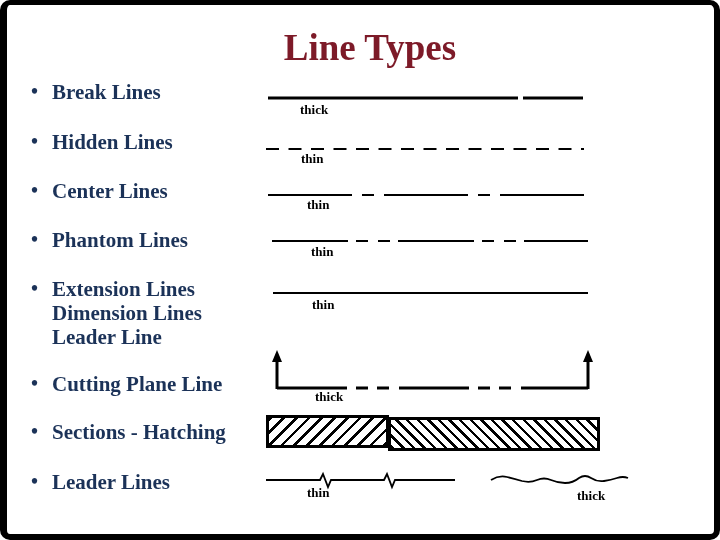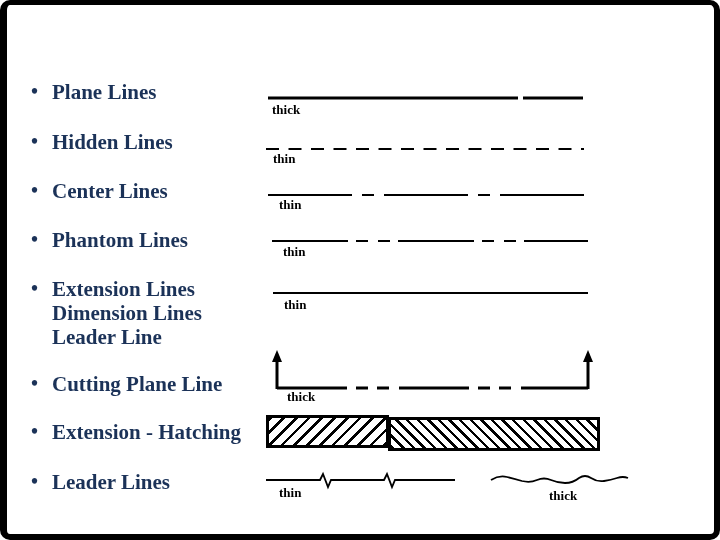--- a/index.html
+++ b/index.html
@@ -20,37 +20,38 @@
   }
   .bullet-row{position:absolute;left:0;width:260px;}
   .dot{
     position:absolute;left:31px;top:0;font-size:20px;font-weight:bold;color:#1b3258;
   }
   .btxt{
     position:absolute;left:52px;top:0;font-size:21px;font-weight:bold;
     color:#1b3258;white-space:nowrap;
   }
   .wlabel{
-    position:absolute;font-size:13px;font-weight:bold;color:#000;white-space:nowrap;
+    position:absolute;font-size:13px;font-weight:bold;color:#000;white-space:nowrap;margin-left:28px;
   }
   svg{position:absolute;overflow:visible;}
   .hatch{position:absolute;box-sizing:border-box;border:3px solid #000;}
   .hatch-fwd{background:repeating-linear-gradient(135deg,#000 0 2.6px,transparent 2.6px 9px);}
   .hatch-bwd{background:repeating-linear-gradient(45deg,#000 0 2.4px,transparent 2.4px 7.5px);}
 </style>
 </head>
 <body>
 
 <div id="stage">
   <div class="frame"></div>
 
+  <div class="title">Line Types</div>
 
   <div class="bullet-row" style="top:80px">
     <span class="dot">•</span>
-    <span class="btxt">Plane Lines</span>
+    <span class="btxt">Break Lines</span>
   </div>
   <div class="bullet-row" style="top:130px">
     <span class="dot">•</span>
     <span class="btxt">Hidden Lines</span>
   </div>
   <div class="bullet-row" style="top:179px">
     <span class="dot">•</span>
     <span class="btxt">Center Lines</span>
   </div>
   <div class="bullet-row" style="top:228px">
@@ -66,21 +67,21 @@
   </div>
   <div class="bullet-row" style="top:325px">
     <span class="btxt">Leader Line</span>
   </div>
   <div class="bullet-row" style="top:372px">
     <span class="dot">•</span>
     <span class="btxt">Cutting Plane Line</span>
   </div>
   <div class="bullet-row" style="top:420px">
     <span class="dot">•</span>
-    <span class="btxt">Extension - Hatching</span>
+    <span class="btxt">Sections - Hatching</span>
   </div>
   <div class="bullet-row" style="top:470px">
     <span class="dot">•</span>
     <span class="btxt">Leader Lines</span>
   </div>
 
   <svg style="left:262px;top:93px" width="335" height="10">
     <line x1="6" y1="5" x2="256" y2="5" stroke="#000" stroke-width="3"></line>
     <line x1="261" y1="5" x2="321" y2="5" stroke="#000" stroke-width="3"></line>
   </svg>

